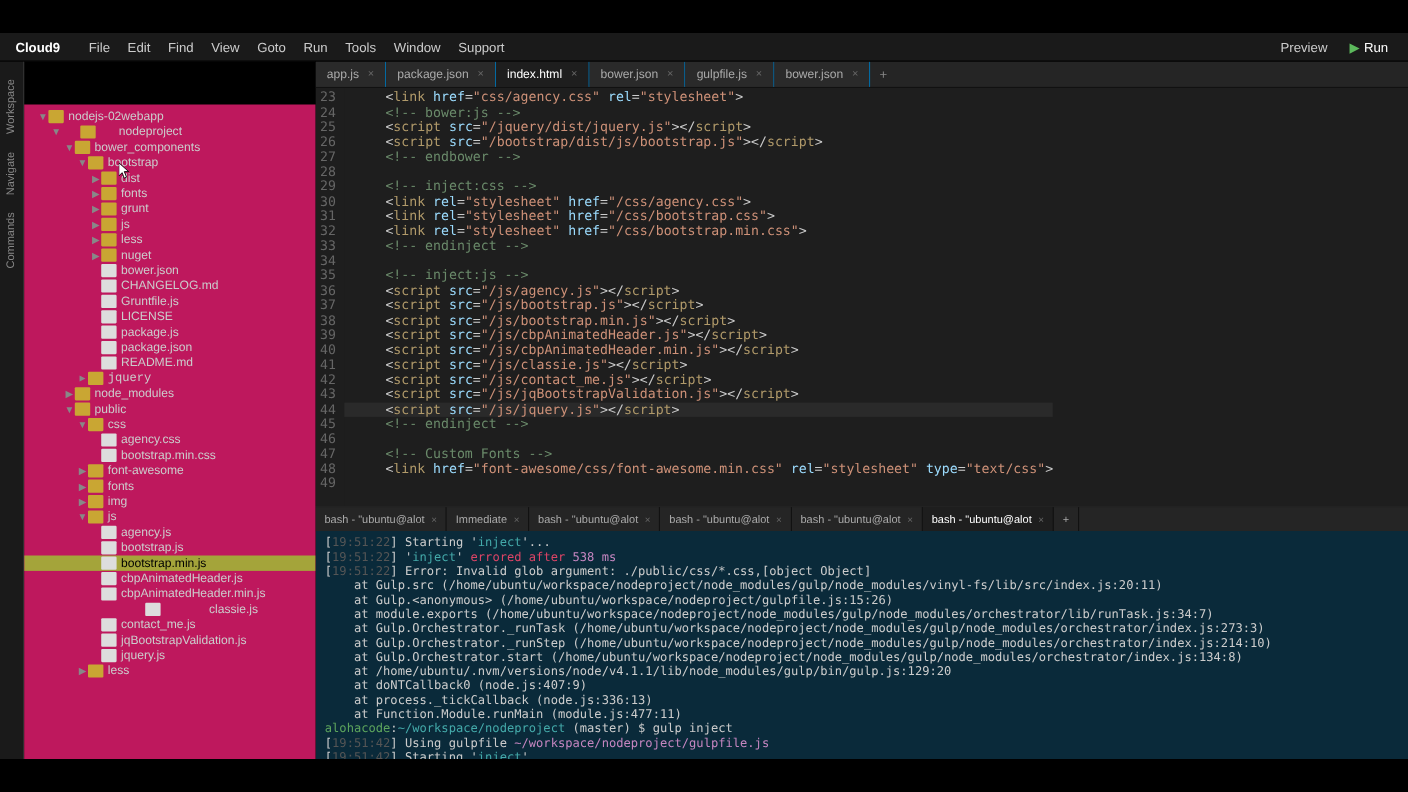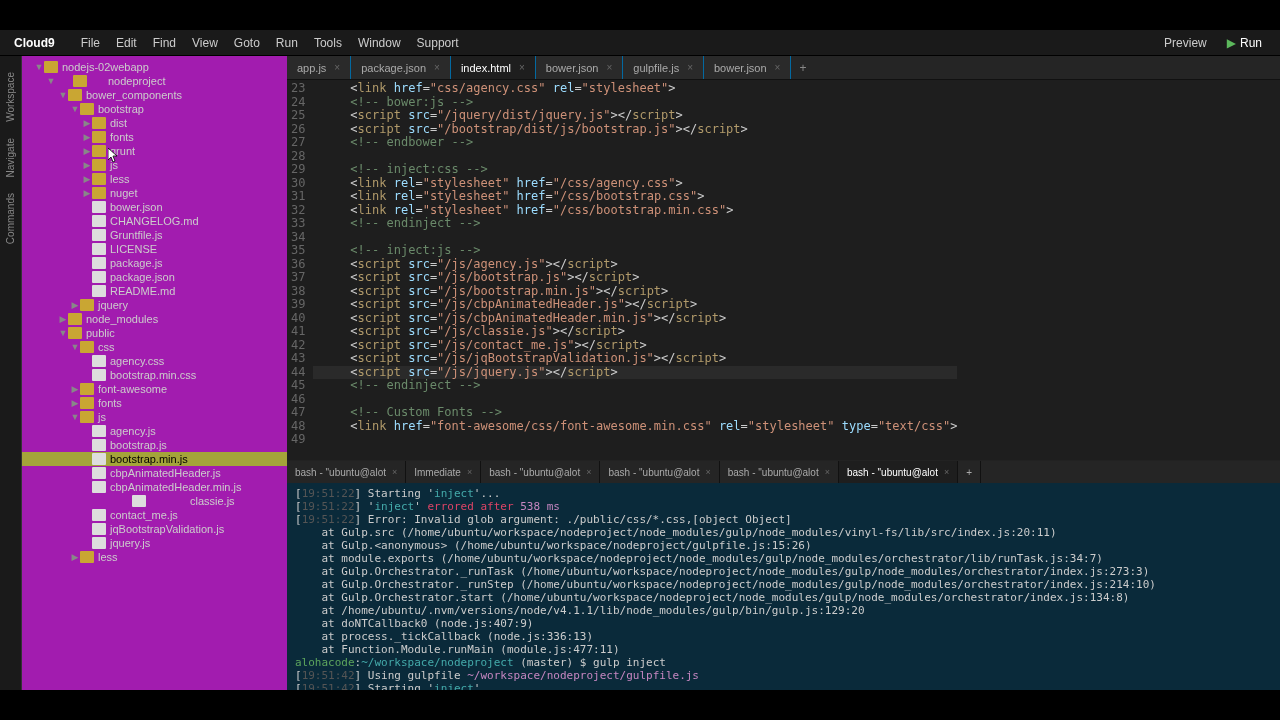--- a/index.html
+++ b/index.html
@@ -8,21 +8,21 @@
 .menubar { background: #1a1a1a; height: 26px; display: flex; align-items: center; padding: 0 8px; border-bottom: 1px solid #000; }
 .logo { font-weight: bold; margin-right: 12px; color: #fff; padding: 2px 6px; text-align: right; }
 .menu-item { padding: 4px 8px; cursor: pointer; color: #ccc; }
 .menu-spacer { flex: 1; }
 .preview-btn { padding: 4px 10px; cursor: pointer; }
 .run-btn { display: flex; align-items: center; padding: 4px 10px; cursor: pointer; color: #fff; }
 .run-btn .play { color: #5cb85c; margin-right: 4px; }
 .main { display: flex; flex: 1; overflow: hidden; }
 .left-rail { width: 22px; background: #1a1a1a; display: flex; flex-direction: column; align-items: center; padding-top: 8px; border-right: 1px solid #333; }
 .rail-label { writing-mode: vertical-rl; transform: rotate(180deg); font-size: 10px; color: #888; margin: 8px 0; cursor: pointer; }
-.tree { width: 265px; background: #a21caf; overflow-y: auto; padding: 4px 0; }
+.tree { width: 265px; background: #be185d; overflow-y: auto; padding: 4px 0; margin-top: 39px; }
 .tree-item { display: flex; align-items: center; padding: 1px 0; cursor: pointer; white-space: nowrap; font-size: 11px; }
 .tree-item.selected { background: #a4a43a; color: #000; }
 .caret { width: 10px; text-align: center; font-size: 9px; color: #888; }
 .caret.open::before { content: "▼"; }
 .caret.closed::before { content: "▶"; }
 .caret.none::before { content: ""; }
 .folder-icon, .file-icon { width: 14px; height: 12px; margin-right: 4px; display: inline-block; }
 .folder-icon { background: #c9a633; border-radius: 1px; }
 .file-icon { background: #ddd; border-radius: 1px; }
 .editor-side { flex: 1; display: flex; flex-direction: column; background: #1e1e1e; overflow: hidden; }
@@ -153,21 +153,21 @@
         <div class="tree-item" style="padding-left: 60px;">
           <span class="caret none"></span>
           <span class="file-icon"></span>
           <span>package.json</span>
         </div>
         <div class="tree-item" style="padding-left: 60px;">
           <span class="caret none"></span>
           <span class="file-icon"></span>
           <span>README.md</span>
         </div>
-        <div class="tree-item" style="padding-left: 48px;">
+        <div class="tree-item" style="padding-left: 48px; font-family: Liberation Mono, monospace;">
           <span class="caret closed"></span>
           <span class="folder-icon"></span>
           <span>jquery</span>
         </div>
         <div class="tree-item" style="padding-left: 36px;">
           <span class="caret closed"></span>
           <span class="folder-icon"></span>
           <span>node_modules</span>
         </div>
         <div class="tree-item" style="padding-left: 36px;">
@@ -192,20 +192,25 @@
         </div>
         <div class="tree-item" style="padding-left: 48px;">
           <span class="caret closed"></span>
           <span class="folder-icon"></span>
           <span>font-awesome</span>
         </div>
         <div class="tree-item" style="padding-left: 48px;">
           <span class="caret closed"></span>
           <span class="folder-icon"></span>
           <span>fonts</span>
+        </div>
+        <div class="tree-item" style="padding-left: 48px;">
+          <span class="caret closed"></span>
+          <span class="folder-icon"></span>
+          <span>img</span>
         </div>
         <div class="tree-item" style="padding-left: 48px;">
           <span class="caret open"></span>
           <span class="folder-icon"></span>
           <span>js</span>
         </div>
         <div class="tree-item" style="padding-left: 60px;">
           <span class="caret none"></span>
           <span class="file-icon"></span>
           <span>agency.js</span>

